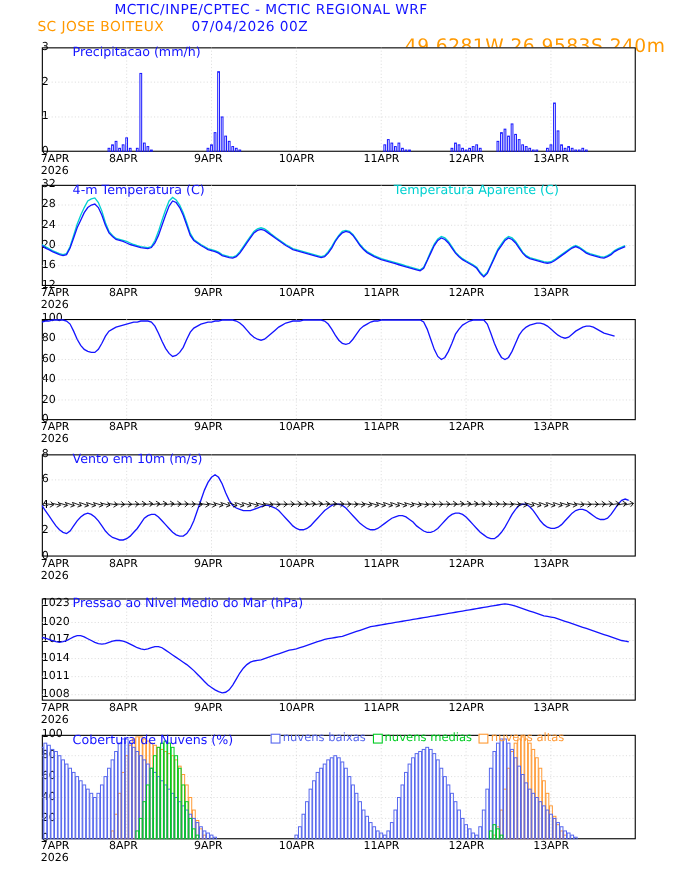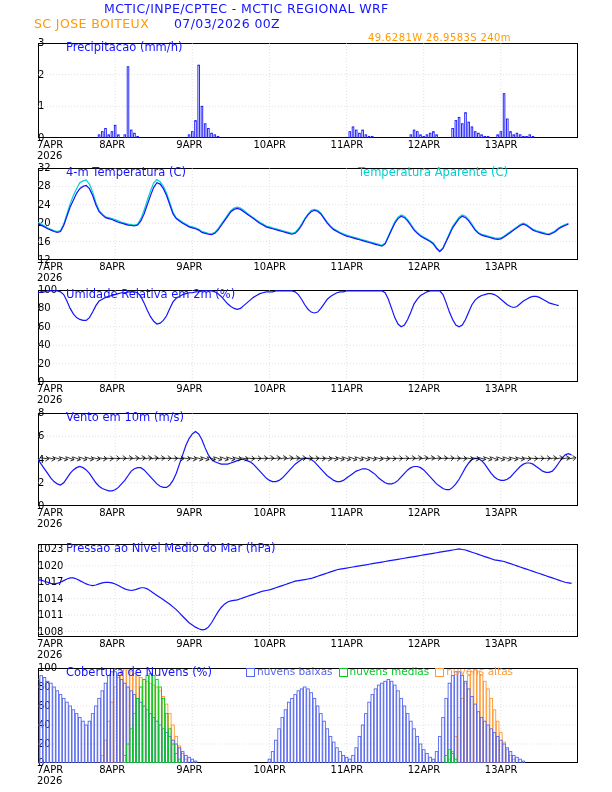--- a/index.html
+++ b/index.html
@@ -1,40 +1,40 @@
 <!DOCTYPE html>
 <html><head>
 <meta charset="utf-8">
 <style>
   html,body{margin:0;padding:0;background:#ffffff;}
   body{width:612px;height:792px;font-family:"DejaVu Sans",sans-serif;position:relative;overflow:hidden;}
   .hdr{position:absolute;left:0;top:0;width:612px;}
   .hdr .t1{position:absolute;left:104px;top:1px;color:#1414ff;font-size:12.5px;letter-spacing:.4px;white-space:nowrap;}
   .hdr .t2{position:absolute;left:34px;top:16px;color:#ff9900;font-size:12.5px;letter-spacing:.4px;white-space:nowrap;}
   .hdr .t3{position:absolute;left:174px;top:16px;color:#1414ff;font-size:12.5px;letter-spacing:.4px;white-space:nowrap;}
-  .hdr .t4{position:absolute;left:368px;top:32px;color:#ff9900;font-size:10px;letter-spacing:.4px;white-space:nowrap;}
+  .hdr .t4{position:absolute;left:368px;top:32px;color:#ff9900;font-size:17px;letter-spacing:.4px;white-space:nowrap;}
 
   .panel{position:absolute;left:38px;}
   .plotbox{position:absolute;left:0;top:0;border:1px solid #000;box-sizing:border-box;background:#fff;}
   .ptitle{position:absolute;color:#1414ff;font-size:11.5px;white-space:nowrap;z-index:6;}
   .psub{position:absolute;color:#00d0d0;font-size:11.5px;white-space:nowrap;z-index:6;}
   .ylab{position:absolute;right:100%;margin-right:3px;color:#000;font-size:10px;line-height:10px;transform:translateY(-5px);white-space:nowrap;text-align:right;}
   .xlab{position:absolute;color:#000;font-size:10px;line-height:10px;white-space:nowrap;}
   .xlab2{position:absolute;color:#000;font-size:10px;line-height:10px;white-space:nowrap;}
   svg{position:absolute;left:0;top:0;display:block;}
   .legend{position:absolute;font-size:10.5px;white-space:nowrap;z-index:7;}
   .lgsw{display:inline-block;width:7px;height:7px;border:1px solid #333;margin-right:2px;vertical-align:middle;}
 </style>
 </head>
 <body>
 
 <div class="hdr">
   <div class="t1">MCTIC/INPE/CPTEC - MCTIC REGIONAL WRF</div>
   <div class="t2">SC JOSE BOITEUX</div>
-  <div class="t3">07/03/2026 00Z</div>
+  <div class="t3">07/04/2026 00Z</div>
   <div class="t4">49.6281W 26.9583S 240m</div>
 </div>
 
 <div id="panels">
     <div class="panel" style="left: 0px; top: 43px; width: 606px; height: 121px;">
       <div class="plotbox" style="left: 38px; width: 540px; height: 95px;"></div>
       <div class="ptitle" style="left: 66px; top: -3px;">Precipitacao (mm/h)</div>
       <div class="ylab" style="left: 38px; top: 95px;">0</div>
       <div class="ylab" style="left: 38px; top: 63.3333px;">1</div>
       <div class="ylab" style="left: 38px; top: 31.6667px;">2</div>
@@ -149,21 +149,20 @@
       <div class="xlab" style="left: 99.1429px; top: 94px;">8APR</div>
       <div class="xlab" style="left: 176.286px; top: 94px;">9APR</div>
       <div class="xlab" style="left: 253.429px; top: 94px;">10APR</div>
       <div class="xlab" style="left: 330.571px; top: 94px;">11APR</div>
       <div class="xlab" style="left: 407.714px; top: 94px;">12APR</div>
       <div class="xlab" style="left: 484.857px; top: 94px;">13APR</div>
       <div class="xlab2" style="left: 37px; top: 105px;">2026</div>
     </div>
     <div class="panel" style="left: 0px; top: 290px; width: 612px; height: 118px;">
       <div class="plotbox" style="left: 38px; width: 540px; height: 92px;"></div>
-      <div class="ptitle" style="left: 66px; top: -3px;">Umidade Relativa em 2m (%)</div>
       <div class="ylab" style="left: 38px; top: 92px;">0</div>
       <div class="ylab" style="left: 38px; top: 73.6px;">20</div>
       <div class="ylab" style="left: 38px; top: 55.2px;">40</div>
       <div class="ylab" style="left: 38px; top: 36.8px;">60</div>
       <div class="ylab" style="left: 38px; top: 18.4px;">80</div>
       <div class="ylab" style="left: 38px; top: 0px;">100</div>
       <svg width="540" height="92" style="left: 38px; top: 0px;">
         <line x1="0" x2="540" y1="73.6" y2="73.6" stroke="#cccccc" stroke-width="0.6" stroke-dasharray="1 2"></line>
         <line x1="0" x2="540" y1="55.199999999999996" y2="55.199999999999996" stroke="#cccccc" stroke-width="0.6" stroke-dasharray="1 2"></line>
         <line x1="0" x2="540" y1="36.800000000000004" y2="36.800000000000004" stroke="#cccccc" stroke-width="0.6" stroke-dasharray="1 2"></line>

